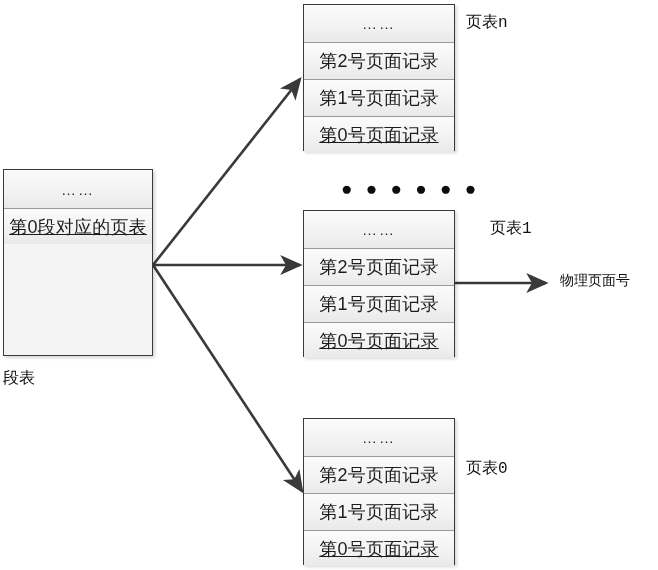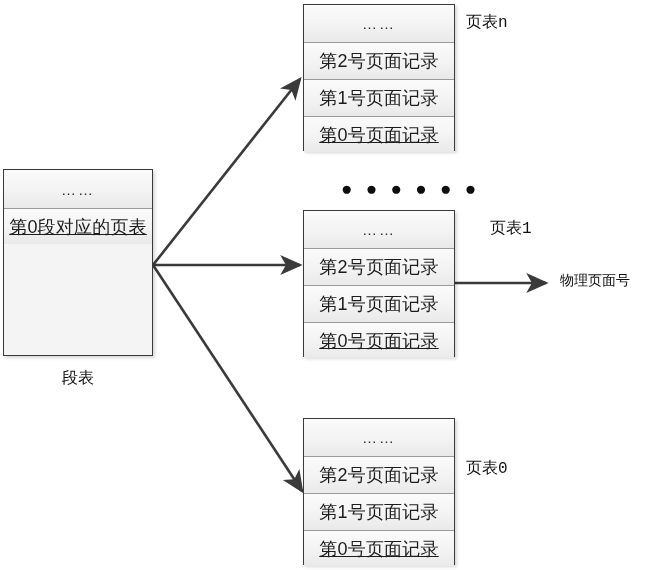--- a/index.html
+++ b/index.html
@@ -64,21 +64,20 @@
     font-size: 16px;
     color: #111111;
     white-space: nowrap;
     font-family: Liberation Mono, monospace;
   }
   .caption-label {
     position: absolute;
     font-size: 16px;
     color: #111111;
     white-space: nowrap;
-    text-align: center;
   }
   .vdots {
     position: absolute;
     font-size: 19px;
     font-weight: bold;
     letter-spacing: 4px;
     color: #0d0d0d;
     white-space: nowrap;
   }
   .out-label {

